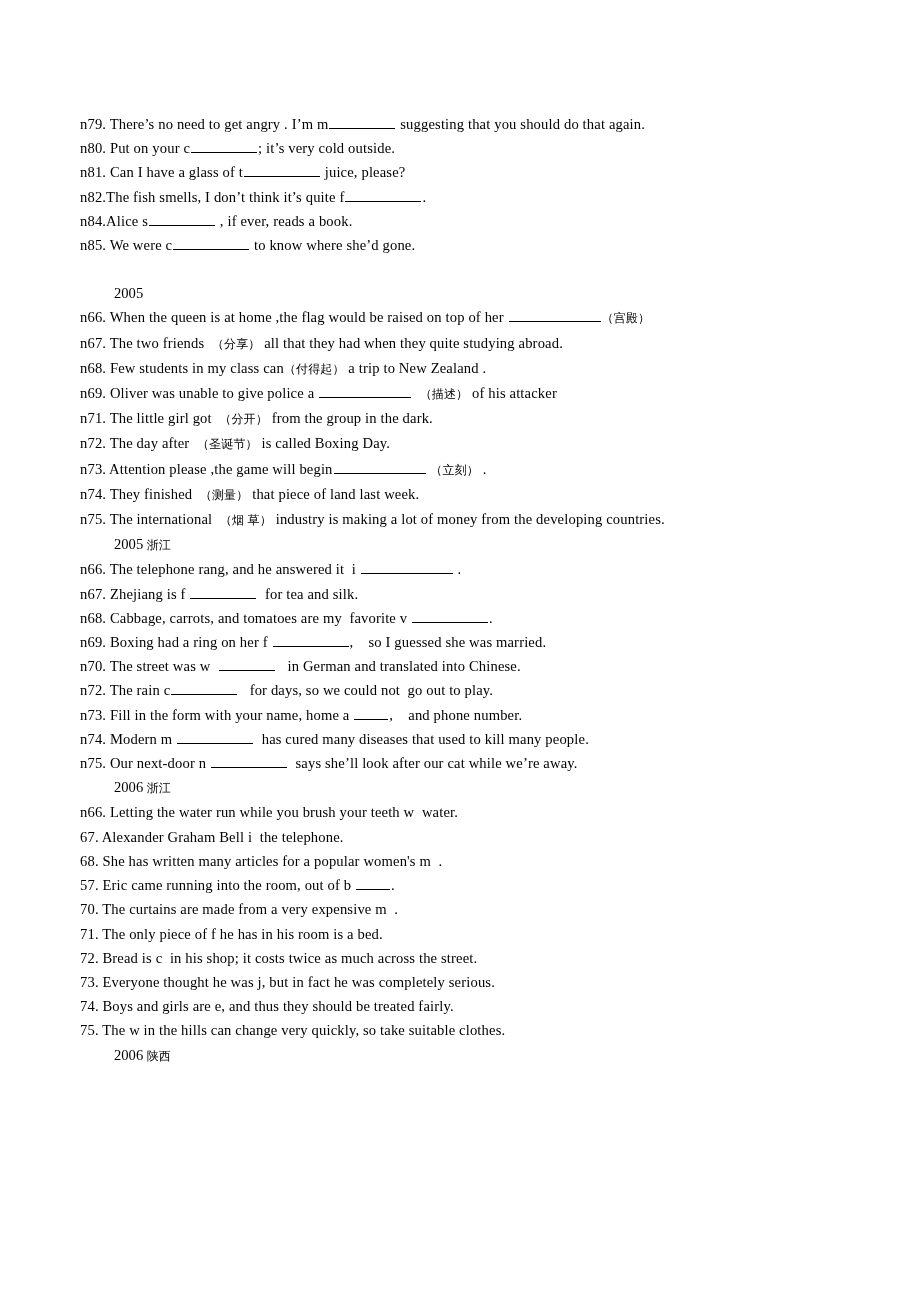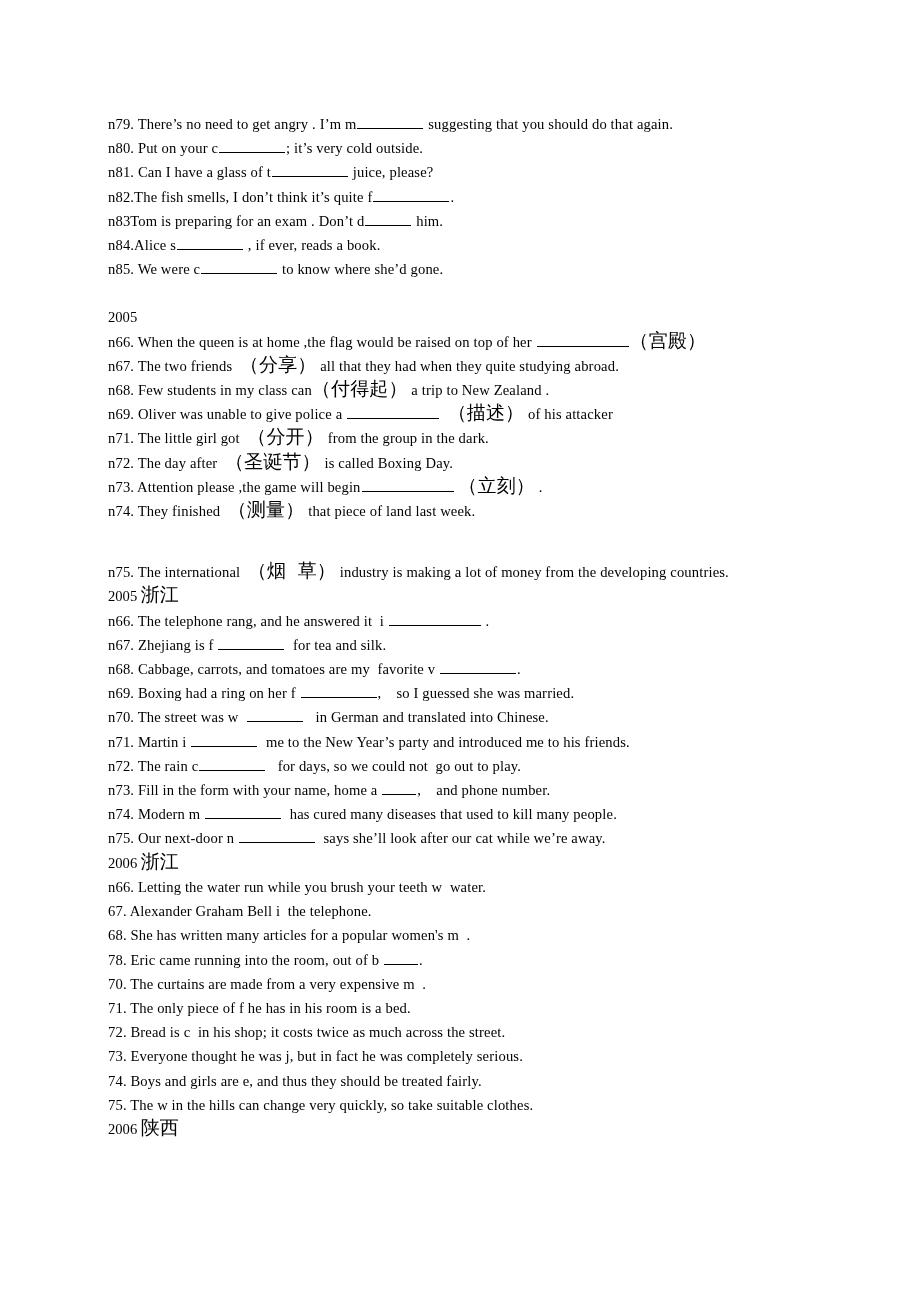--- a/index.html
+++ b/index.html
@@ -13,49 +13,49 @@
     font-family: "Liberation Serif", "DejaVu Serif", serif;
     color: #000000;
     overflow: hidden;
   }
   .page {
     position: relative;
     width: 920px;
     height: 1302px;
     background: #ffffff;
     box-sizing: border-box;
-    padding: 112px 132px 0 108px;
+    padding: 112px 132px 0 80px;
   }
   .doc {
     width: 648px;
   }
   .line {
     font-size: 14.6px;
     line-height: 24.2px;
     white-space: pre-wrap;
     letter-spacing: 0.01em;
   }
   
   .line.justify {
     text-align: justify;
     text-align-last: left;
     width: 648px;
-    margin-top: 37px;
   }
   
   .heading {
     font-size: 14.6px;
     line-height: 24.2px;
+    margin-left: 34px;
   }
   .gap {
     height: 24px;
   }
   .cjk {
-    font-family: Liberation Mono, monospace;
-    font-size: 19px;
+    font-family: Liberation Sans, sans-serif;
+    font-size: 12px;
   }
   .blank {
     display: inline-block;
     border-bottom: 1px solid #000;
     height: 0.92em;
     vertical-align: baseline;
     margin: 0 1px;
   }
   .b-xs { width: 34px; }
   .b-s  { width: 46px; }
@@ -66,50 +66,48 @@
 </style>
 </head>
 <body>
 
 <div class="page">
   <div class="doc" id="doc-root">
       <div class="line"><span>n79. There’s no need to get angry . I’m m</span><span class="blank b-l"></span><span> suggesting that you should do that again.</span></div>
       <div class="line"><span>n80. Put on your c</span><span class="blank b-l"></span><span>; it’s very cold outside.</span></div>
       <div class="line"><span>n81. Can I have a glass of t</span><span class="blank b-xl"></span><span> juice, please?</span></div>
       <div class="line"><span>n82.The fish smells, I don’t think it’s quite f</span><span class="blank b-xl"></span><span>.</span></div>
-      <div class="line"><span>n83Tom is preparing for an exam . Don’t d</span><span class="blank b-s"></span><span> him.</span></div>
       <div class="line"><span>n84.Alice s</span><span class="blank b-l"></span><span> , if ever, reads a book.</span></div>
       <div class="line"><span>n85. We were c</span><span class="blank b-xl"></span><span> to know where she’d gone.</span></div>
       <div class="gap"></div>
       <div class="heading">2005</div>
       <div class="line"><span>n66. When the queen is at home ,the flag would be raised on top of her </span><span class="blank b-xxl"></span><span class="cjk">（宫殿）</span></div>
       <div class="line"><span>n67. The two friends  </span><span class="cjk">（分享）</span><span> all that they had when they quite studying abroad.</span></div>
       <div class="line"><span>n68. Few students in my class can</span><span class="cjk">（付得起）</span><span> a trip to New Zealand .</span></div>
       <div class="line"><span>n69. Oliver was unable to give police a </span><span class="blank b-xxl"></span><span>  </span><span class="cjk">（描述）</span><span> of his attacker</span></div>
       <div class="line"><span>n71. The little girl got  </span><span class="cjk">（分开）</span><span> from the group in the dark.</span></div>
       <div class="line"><span>n72. The day after  </span><span class="cjk">（圣诞节）</span><span> is called Boxing Day.</span></div>
       <div class="line"><span>n73. Attention please ,the game will begin</span><span class="blank b-xxl"></span><span> </span><span class="cjk">（立刻）</span><span> .</span></div>
       <div class="line"><span>n74. They finished  </span><span class="cjk">（测量）</span><span> that piece of land last week.</span></div>
       <div class="line justify"><span>n75. The international  </span><span class="cjk">（烟 草）</span><span> industry is making a lot of money from the developing countries.</span></div>
       <div class="heading"><span>2005 </span><span class="cjk">浙江</span></div>
       <div class="line"><span>n66. The telephone rang, and he answered it  i </span><span class="blank b-xxl"></span><span> .</span></div>
       <div class="line"><span>n67. Zhejiang is f </span><span class="blank b-l"></span><span>  for tea and silk.</span></div>
       <div class="line"><span>n68. Cabbage, carrots, and tomatoes are my  favorite v </span><span class="blank b-xl"></span><span>.</span></div>
       <div class="line"><span>n69. Boxing had a ring on her f </span><span class="blank b-xl"></span><span>,    so I guessed she was married.</span></div>
       <div class="line"><span>n70. The street was w  </span><span class="blank b-m"></span><span>   in German and translated into Chinese.</span></div>
-      <div class="line"><span>n71. Martin i </span><span class="blank b-l"></span><span>  me to the New Year’s party and introduced me to his friends.</span></div>
       <div class="line"><span>n72. The rain c</span><span class="blank b-l"></span><span>   for days, so we could not  go out to play.</span></div>
       <div class="line"><span>n73. Fill in the form with your name, home a </span><span class="blank b-xs"></span><span>,    and phone number.</span></div>
       <div class="line"><span>n74. Modern m </span><span class="blank b-xl"></span><span>  has cured many diseases that used to kill many people.</span></div>
       <div class="line"><span>n75. Our next-door n </span><span class="blank b-xl"></span><span>  says she’ll look after our cat while we’re away.</span></div>
       <div class="heading"><span>2006 </span><span class="cjk">浙江</span></div>
       <div class="line"><span>n66. Letting the water run while you brush your teeth w  water.</span></div>
       <div class="line"><span>67. Alexander Graham Bell i  the telephone.</span></div>
       <div class="line"><span>68. She has written many articles for a popular women's m  .</span></div>
-      <div class="line"><span>78. Eric came running into the room, out of b </span><span class="blank b-xs"></span><span>.</span></div>
+      <div class="line"><span>57. Eric came running into the room, out of b </span><span class="blank b-xs"></span><span>.</span></div>
       <div class="line"><span>70. The curtains are made from a very expensive m  .</span></div>
       <div class="line"><span>71. The only piece of f he has in his room is a bed.</span></div>
       <div class="line"><span>72. Bread is c  in his shop; it costs twice as much across the street.</span></div>
       <div class="line"><span>73. Everyone thought he was j, but in fact he was completely serious.</span></div>
       <div class="line"><span>74. Boys and girls are e, and thus they should be treated fairly.</span></div>
       <div class="line"><span>75. The w in the hills can change very quickly, so take suitable clothes.</span></div>
       <div class="heading"><span>2006 </span><span class="cjk">陕西</span></div>
     </div>
 </div>
 

